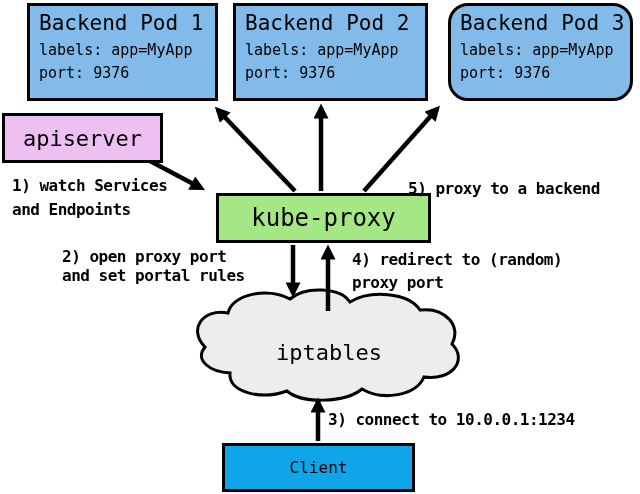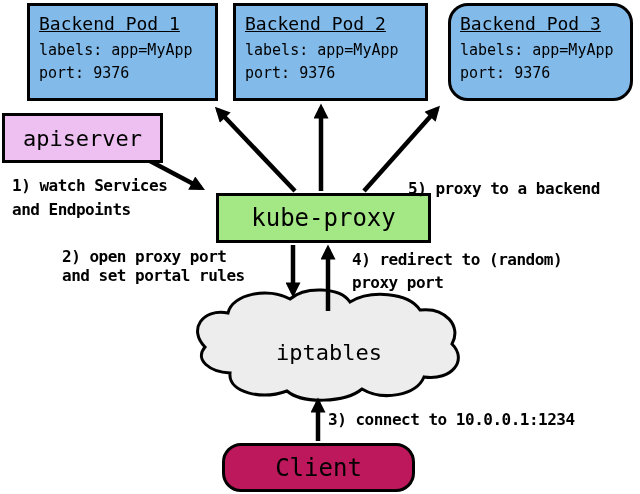--- a/index.html
+++ b/index.html
@@ -8,26 +8,26 @@
     font-family:"DejaVu Sans Mono","Liberation Mono",monospace;color:#000;
   }
   #arrow-layer{position:absolute;left:0;top:0;width:640px;height:494px;}
   .node{
     position:absolute;box-sizing:border-box;border:3px solid #000;
   }
   .pod{top:3px;height:98px;background:#82BAE9;}
   #pod1{left:27px;width:191px;}
   #pod2{left:233px;width:195px;}
   #pod3{left:448px;width:185px;border-radius:20px;}
-  .pod-title{font-size:18px;line-height:27px;margin:4px 16px 2px 9px;white-space:nowrap;text-decoration:underline;}
+  .pod-title{font-size:21px;line-height:27px;margin:4px 16px 2px 9px;white-space:nowrap;}
   .pod-line{font-size:15px;line-height:22px;margin:1px 0 0 9px;white-space:nowrap;}
   .label-box{display:flex;align-items:center;justify-content:center;white-space:nowrap;}
   #apiserver{left:2px;top:113px;width:161px;height:50px;background:#EDC0F1;font-size:22px;}
   #kube-proxy{left:216px;top:193px;width:215px;height:50px;background:#A4E785;font-size:24px;}
-  #client{left:222px;top:443px;width:193px;height:49px;background:#be185d;font-size:24px;border-radius:19px;}
+  #client{left:222px;top:443px;width:193px;height:49px;background:#0ea5e9;font-size:16px;}
   .annotation{
     position:absolute;font-size:16px;font-weight:bold;line-height:24px;
     white-space:pre-line;letter-spacing:-0.5px;
   }
   #step1{left:12px;top:174px;}
   #step2{left:62px;top:247px;line-height:19px;}
   #step3{left:328px;top:408px;}
   #step4{left:352px;top:248px;line-height:23px;}
   #step5{left:408px;top:145px;margin-top:32px;}
   #iptables-label{

